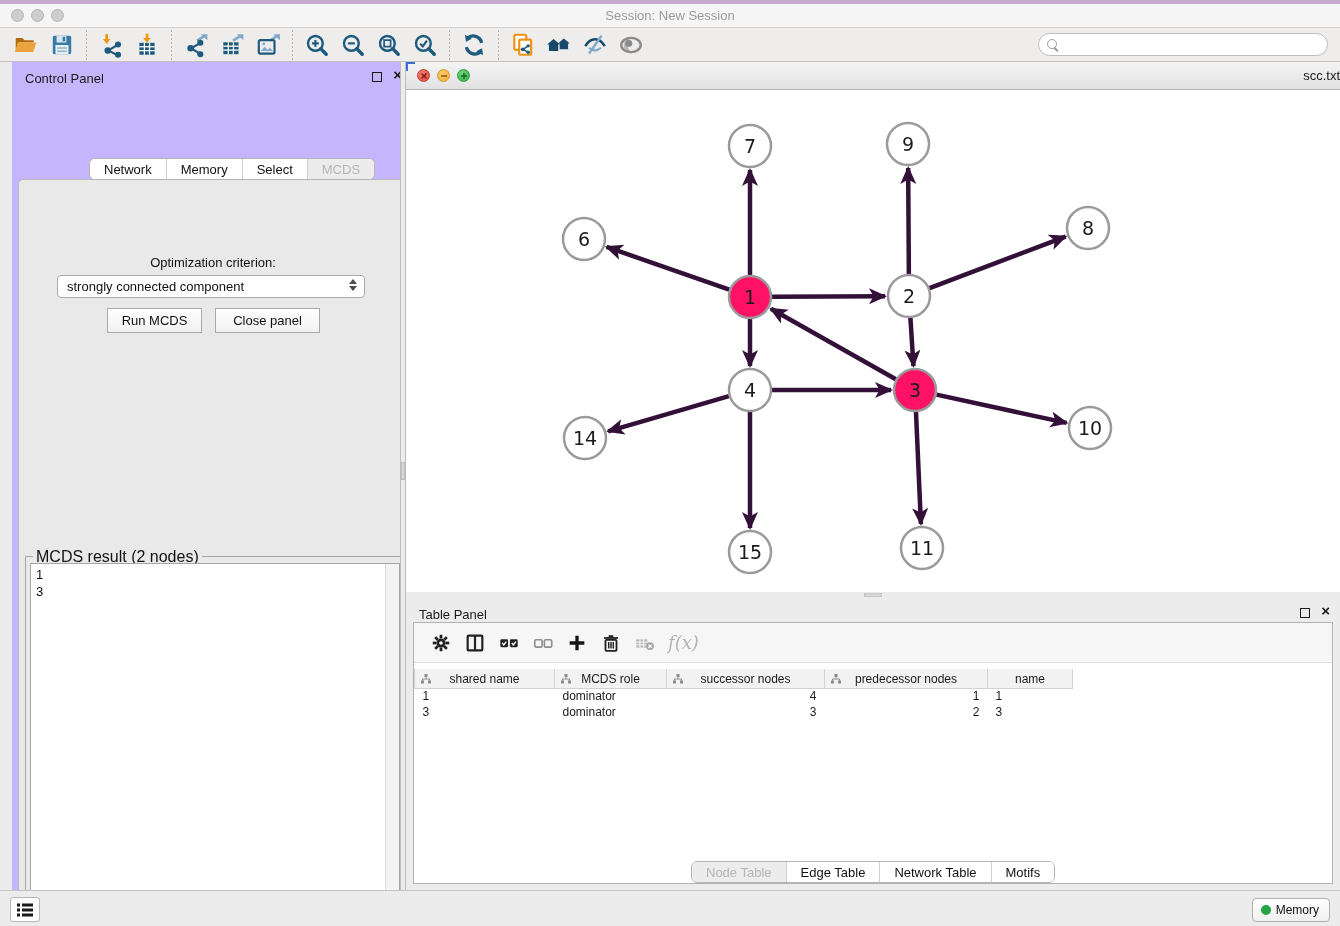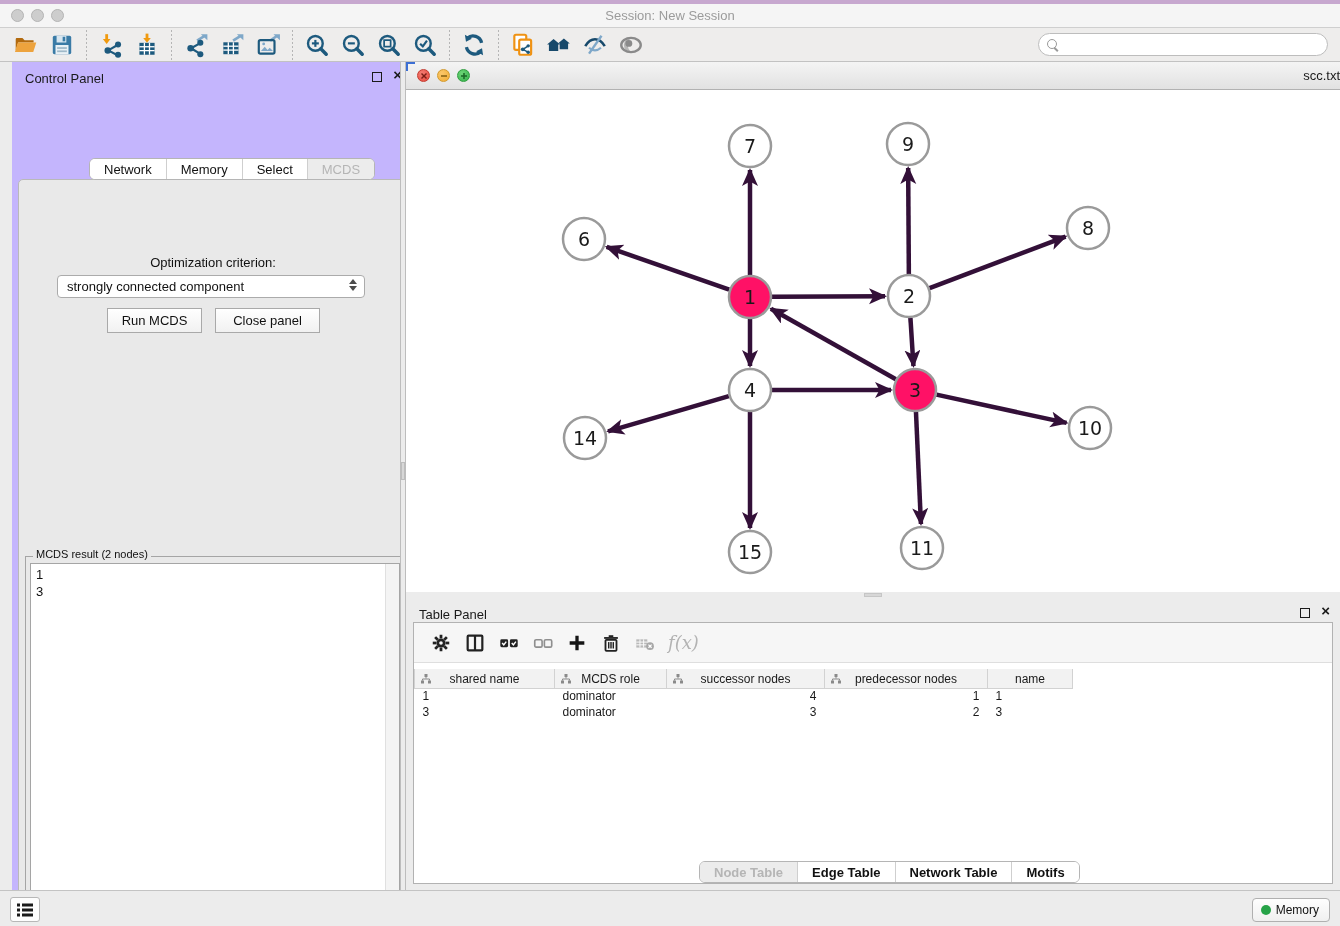--- a/index.html
+++ b/index.html
@@ -60,21 +60,21 @@
   .stepper .dn { border-top:5px solid #4c4c4c; }
   .cp-btn { position:absolute; height:25px; border:1px solid #a9a9a9; border-radius:0;
     background:linear-gradient(#ffffff,#f1f1f1); font-size:13px; color:#111;
     display:flex; align-items:center; justify-content:center; }
   #run-btn { left:88px; top:128px; width:95px; }
   #closep-btn { left:196px; top:128px; width:105px; }
 
   .groupbox { position:absolute; left:6px; top:376px; width:380px; height:379px;
     border:1px solid #a5a5a5; background:#e9e9e9; }
   .legend { position:absolute; left:7px; top:-9px; background:#e9e9e9; padding:0 3px;
-    font-size:11px; color:#111; white-space:nowrap; }
+    font-size:16px; color:#111; white-space:nowrap; }
   .result-box { position:absolute; left:4px; top:6px; right:4px; bottom:4px;
     background:#fff; border:1px solid #a5a5a5; }
   .result-text { position:absolute; left:5px; top:2px; font-size:13px; color:#111; line-height:17px; }
   .result-scroll { position:absolute; right:0; top:0; bottom:0; width:14px;
     background:#f4f4f4; border-left:1px solid #e0e0e0; }
 
   
   #v-split { left:400px; top:62px; width:6px; height:828px; background:#ececec;
     border-left:1px solid #bdbdbd; border-right:1px solid #bdbdbd; }
   #v-grip { position:absolute; left:0px; top:400px; width:4px; height:18px;
@@ -110,21 +110,21 @@
   #fx-label { font-family:"DejaVu Serif", serif; font-style:italic; font-size:18px; color:#b3b3b3; margin-left:6px; }
 
   table#node-table { position:absolute; left:0; top:46px; border-collapse:collapse; table-layout:fixed; }
   #node-table th { height:19px; background:#f2f2f2; border:1px solid #d2d2d2; border-top:none;
     font-size:12px; font-weight:normal; color:#1a1a1a; text-align:center; position:relative; }
   #node-table th .hlabel { vertical-align:middle; }
   #node-table th svg.tree { position:absolute; left:5px; top:4px; width:12px; height:12px; }
   #node-table td { height:16px; font-size:12px; color:#1a1a1a; padding:0 8px; border:none; }
   #node-table td.al { text-align:left; } #node-table td.ar { text-align:right; }
 
-  #tp-tabs { left:293px; top:263px;font-weight:bold; }
+  #tp-tabs { left:285px; top:263px; }
 
   
   #statusbar { left:0; top:890px; width:1340px; height:36px; background:#ececec;
     border-top:1px solid #c3c3c3; }
   #list-btn { position:absolute; left:10px; top:6px; width:30px; height:25px;
     background:#fdfdfd; border:1px solid #b7b7b7; border-radius:3px;
     display:flex; align-items:center; justify-content:center; }
   #memory-btn { position:absolute; right:10px; top:7px; height:24px; padding:0 10px 0 8px;
     background:linear-gradient(#fefefe,#f0f0f0); border:1px solid #b0b0b0; border-radius:4px;
     display:flex; align-items:center; gap:5px; font-size:12px; color:#111; }

